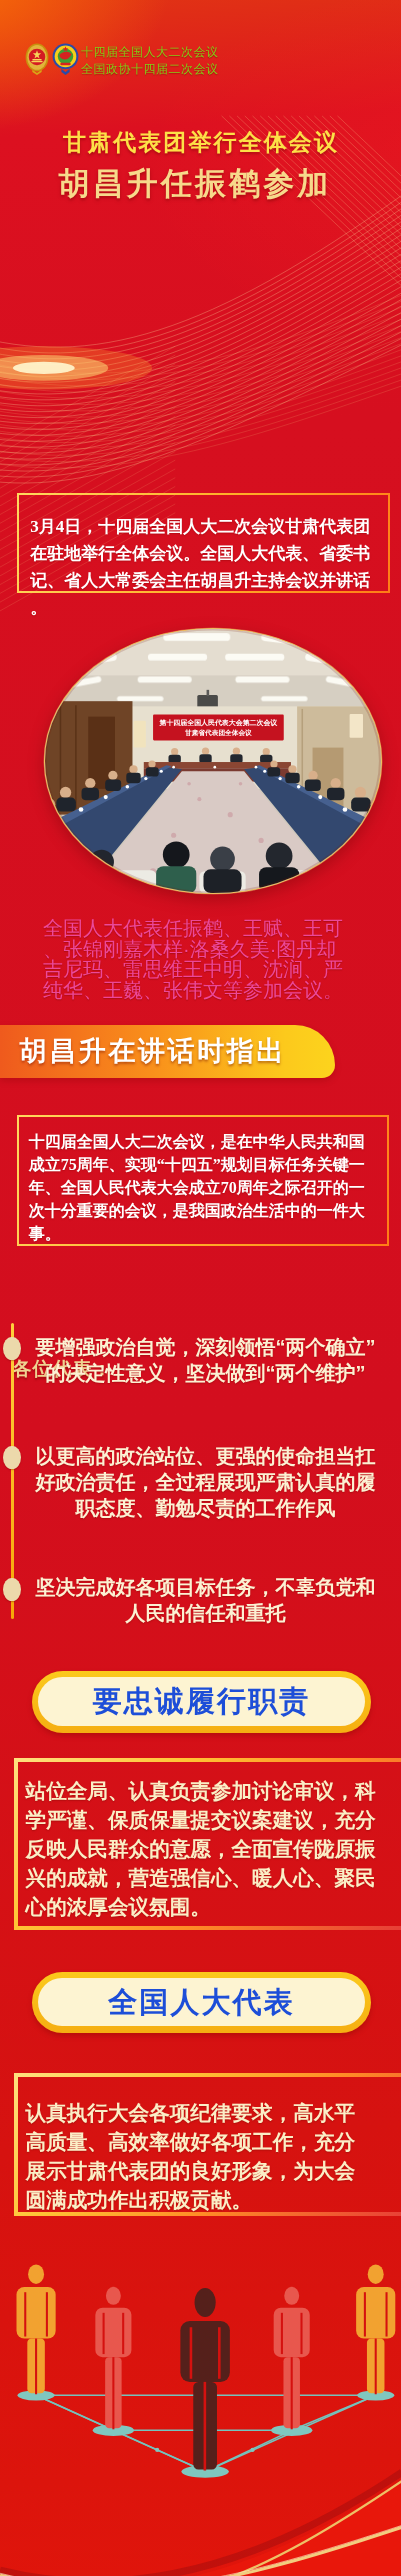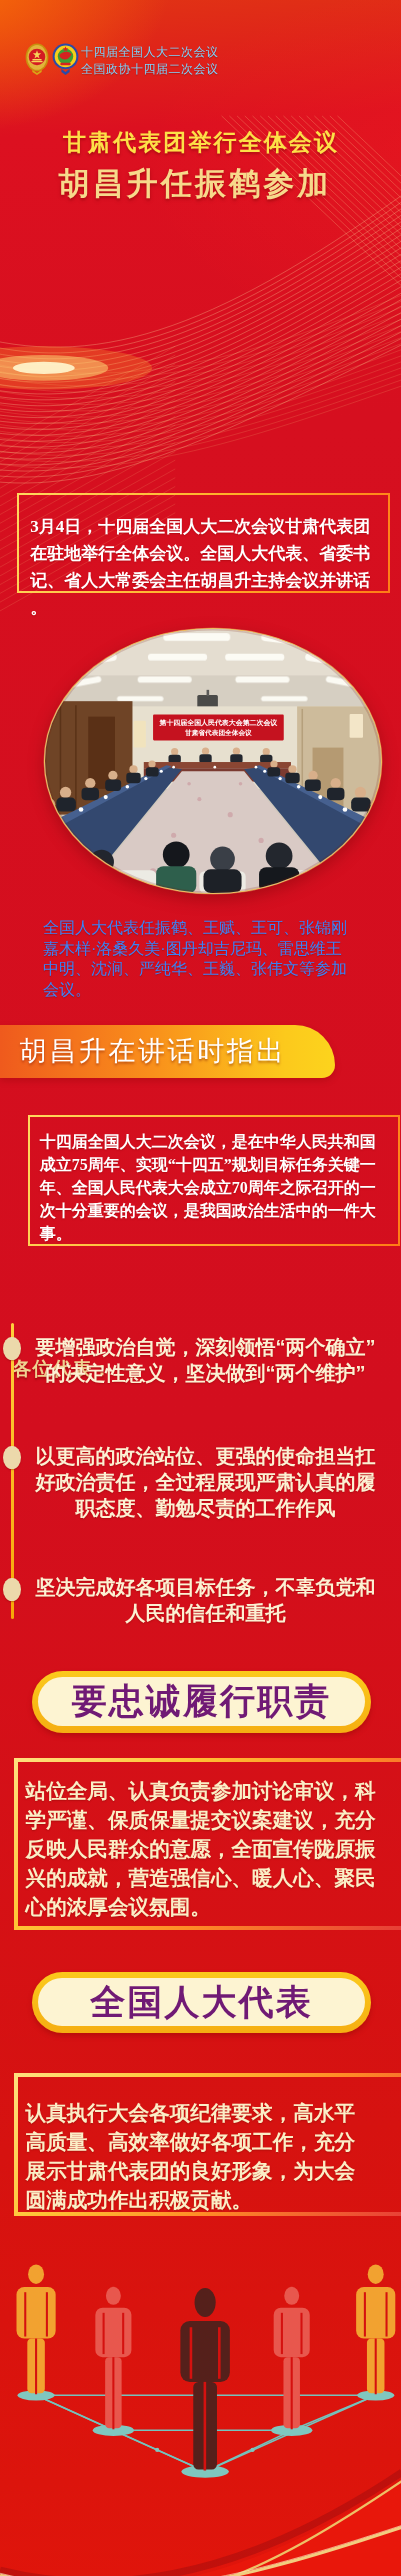--- a/index.html
+++ b/index.html
@@ -7,59 +7,59 @@
         font-family:"Liberation Sans",sans-serif;}
   .abs{position:absolute;}
   .bg-base{left:0;top:0;width:402px;height:2733px;
     background:
       radial-gradient(ellipse 289px 222px at -26px -20.6px, rgba(248,110,8,.95), rgba(248,110,8,0) 68%),
       radial-gradient(ellipse 464px 268px at 115% 6%, rgba(255,40,30,.25), rgba(255,40,30,0) 70%),
       linear-gradient(176deg,#e13414 0%,#dc1020 5%,#d60f1f 16%,#d30e1e 52%,#d61210 78%,#dc140c 90%,#e5160a 100%);}
   svg{display:block}
   .deco{left:0;top:0;pointer-events:none;}
   
-  .session{left:81px;color:#7dd3fc;font-size:12px;letter-spacing:0.5px;text-shadow:0 0.5px 1px rgba(120,10,0,.5);}
+  .session{left:81px;color:#84cc16;font-size:12px;letter-spacing:0.5px;text-shadow:0 0.5px 1px rgba(120,10,0,.5);}
   
   .title1{left:0;top:127px;width:402px;text-align:center;color:#fde047;font-size:23px;font-weight:700;
           letter-spacing:2.1px;text-shadow:0 1.5px 2.6px rgba(120,5,0,.45);}
   .title2{left:0;top:163px;width:390px;text-align:center;color:#f7d98b;font-size:31px;font-weight:900;
           letter-spacing:3.1px;text-shadow:0 2.1px 3.1px rgba(120,5,0,.5);}
   
   .gold-box{border:2.1px solid transparent;border-image:linear-gradient(110deg,#ffd95e,#ffb12a,#ff7d16) 1;}
   .white-text{color:#ffffff;font-family:"Liberation Serif",serif;font-weight:700;
               line-break:anywhere;word-break:break-all;text-shadow:0 1px 1.5px rgba(120,5,0,.35);}
   .lead-box{left:17px;top:493px;width:369px;height:96px;}
   .lead-box .t{position:absolute;left:11.3px;top:17.5px;width:346px;font-size:17px;line-height:27px;}
-  .speech-box{left:28px;top:1115px;width:368px;height:127px;}
+  .speech-box{left:17px;top:1115px;width:368px;height:127px;}
   .speech-box .t{position:absolute;left:9.8px;top:13.4px;width:348px;font-size:16px;line-height:23px;}
   
   .photo{left:44px;top:628px;width:336px;height:264px;border:1.5px solid #eec05e;border-radius:50%;
          overflow:hidden;background:#cfc8bc;box-shadow:0 0 0 0.5px rgba(255,220,140,.35),0 5.2px 15.5px rgba(90,0,0,.35);}
-  .caption{left:43px;top:918px;width:309px;color:#3b82f6;font-size:16px;line-height:20.6px;
+  .caption{left:43px;top:918px;width:309px;color:#ec4899;font-size:20px;line-height:20.6px;
            line-break:anywhere;word-break:break-all;text-shadow:0 1px 1px rgba(120,10,0,.4);}
   
   .speech-banner{left:0;top:1025px;width:335px;height:53px;border-radius:0 41px 13.4px 0;
       background:linear-gradient(90deg,#ef5a1d,#f98f1b 45%,#fcc91c 85%,#fcd41d);
       box-shadow:0 3.1px 6.2px rgba(120,0,0,.25);}
   .speech-banner .t{position:absolute;left:19.6px;top:0;line-height:53px;color:#fff;font-size:27px;
-      font-weight:400;letter-spacing:2.6px;text-shadow:0 2.1px 2.6px rgba(110,10,0,.45);}
+      font-weight:700;letter-spacing:2.6px;text-shadow:0 2.1px 2.6px rgba(110,10,0,.45);}
   
   .delegates{left:12.4px;top:1356px;color:#efd291;font-size:19px;font-weight:900;letter-spacing:1px;
              text-shadow:0 1.5px 2.1px rgba(110,5,0,.5);font-family:Liberation Mono, monospace;}
   .vline{left:10.8px;top:1323px;width:3.6px;height:296px;border-radius:2.1px;
          background:linear-gradient(180deg,#ffcf3d,#f7a508);}
   .dot{left:3.1px;width:17.5px;height:23px;border-radius:50%;background:#ecd9ab;box-shadow:0 1px 1.5px rgba(110,0,0,.35);}
   .bullet{left:33px;width:345px;color:#fcf1d3;font-size:20px;line-height:26px;font-weight:700;
           line-break:anywhere;word-break:break-all;text-shadow:0 1px 1.5px rgba(120,10,0,.4);text-align:center;}
   
   .pill{left:32px;width:339px;height:62px;background:linear-gradient(180deg,#fbc91c,#f5ae12);
         border-radius:36px;box-shadow:0 3.1px 5.2px rgba(130,10,0,.35);}
   .pill .inner{position:absolute;left:6.2px;top:5.7px;right:6.2px;bottom:6.7px;background:#fdf4d2;
         border-radius:29px;text-align:center;}
-  .pill .t{color:#701a75;font-size:35px;font-weight:900;letter-spacing:2.1px;line-height:49px;font-family:Liberation Serif, serif;}
+  .pill .t{color:#1d4ed8;font-size:29px;font-weight:900;letter-spacing:2.1px;line-height:49px;}
   
   .gbox{border:4.1px solid transparent;border-image:linear-gradient(135deg,#ffe07e 0%,#ffc435 30%,#ff8c26 60%,#e63a38 100%) 1;}
   .gbox .t{position:absolute;color:#fbeec6;font-size:20.6px;line-height:29px;font-weight:700;
            line-break:anywhere;word-break:break-all;text-shadow:0 1px 1.5px rgba(120,10,0,.4);}
   .box3{left:14.4px;top:1758px;width:366px;height:164px;padding-left:28px;}
   .box3 .t{left:7.2px;top:14px;width:355px;}
   .box4{left:14.4px;top:2073px;width:366px;height:135px;padding-left:36px;}
   .box4 .t{left:7.2px;top:20.6px;width:337px;}
 </style>
 </head>

